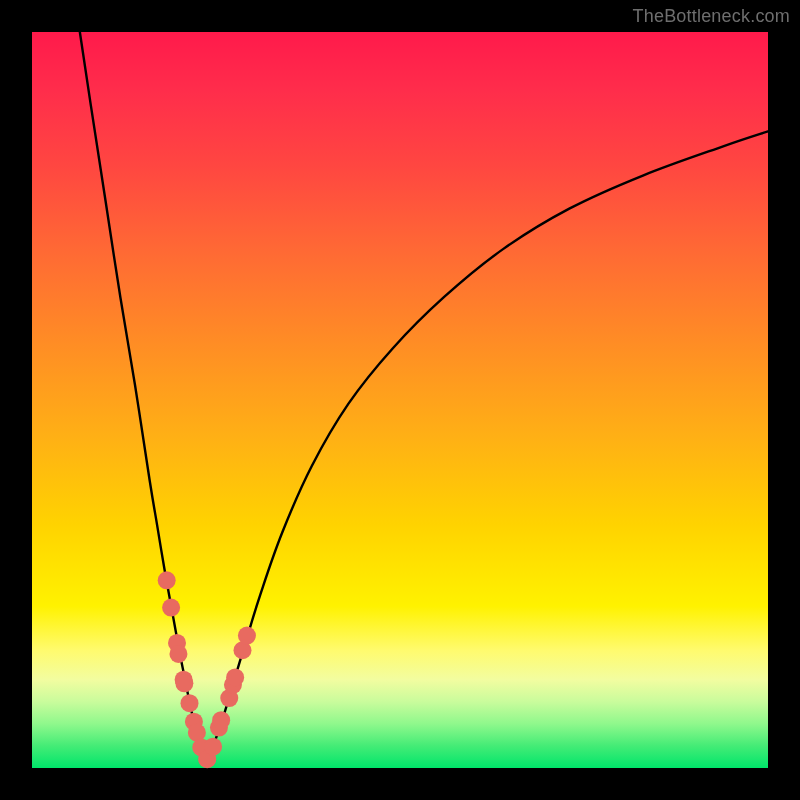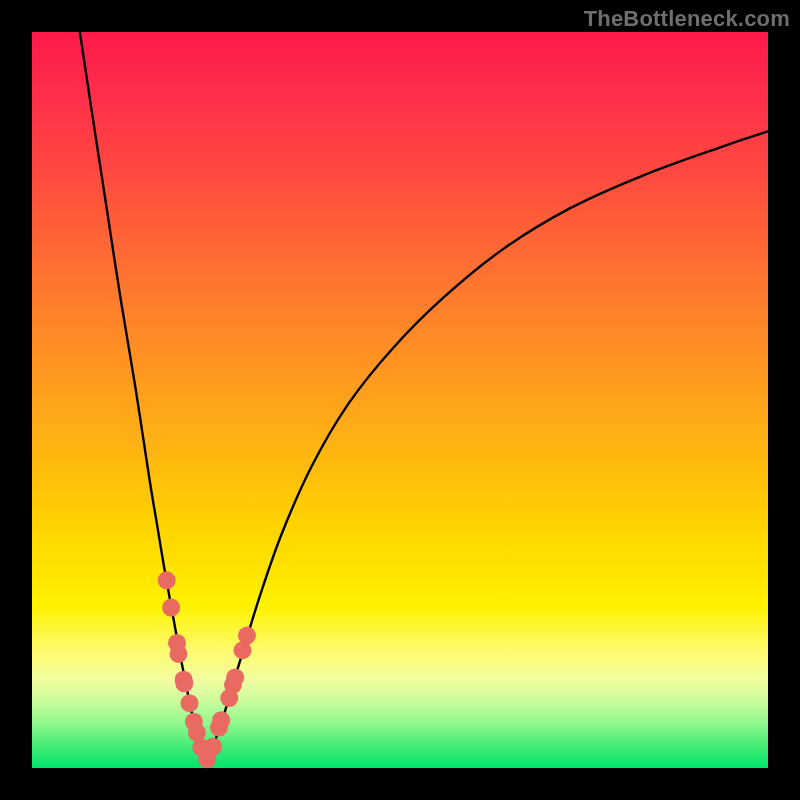--- a/index.html
+++ b/index.html
@@ -39,24 +39,23 @@
       #8ff88c 94%,
       #44ec76 97%,
       #00e56a 100%
     );
   }
   .watermark {
     position: absolute;
     top: 6px;
     right: 10px;
     color: #6e6e6e;
-    font-size: 22px;
+    font-size: 18px;
     letter-spacing: 0.2px;
     user-select: none;
-    font-weight: bold;
   }
   svg.overlay {
     position: absolute;
     left: 0;
     top: 0;
     width: 736px;
     height: 736px;
     overflow: visible;
   }
 </style>

